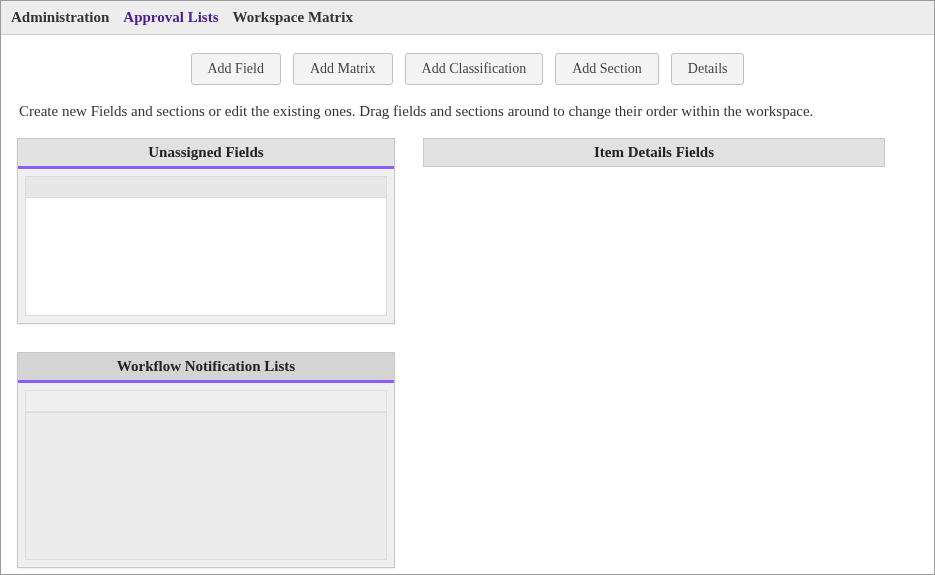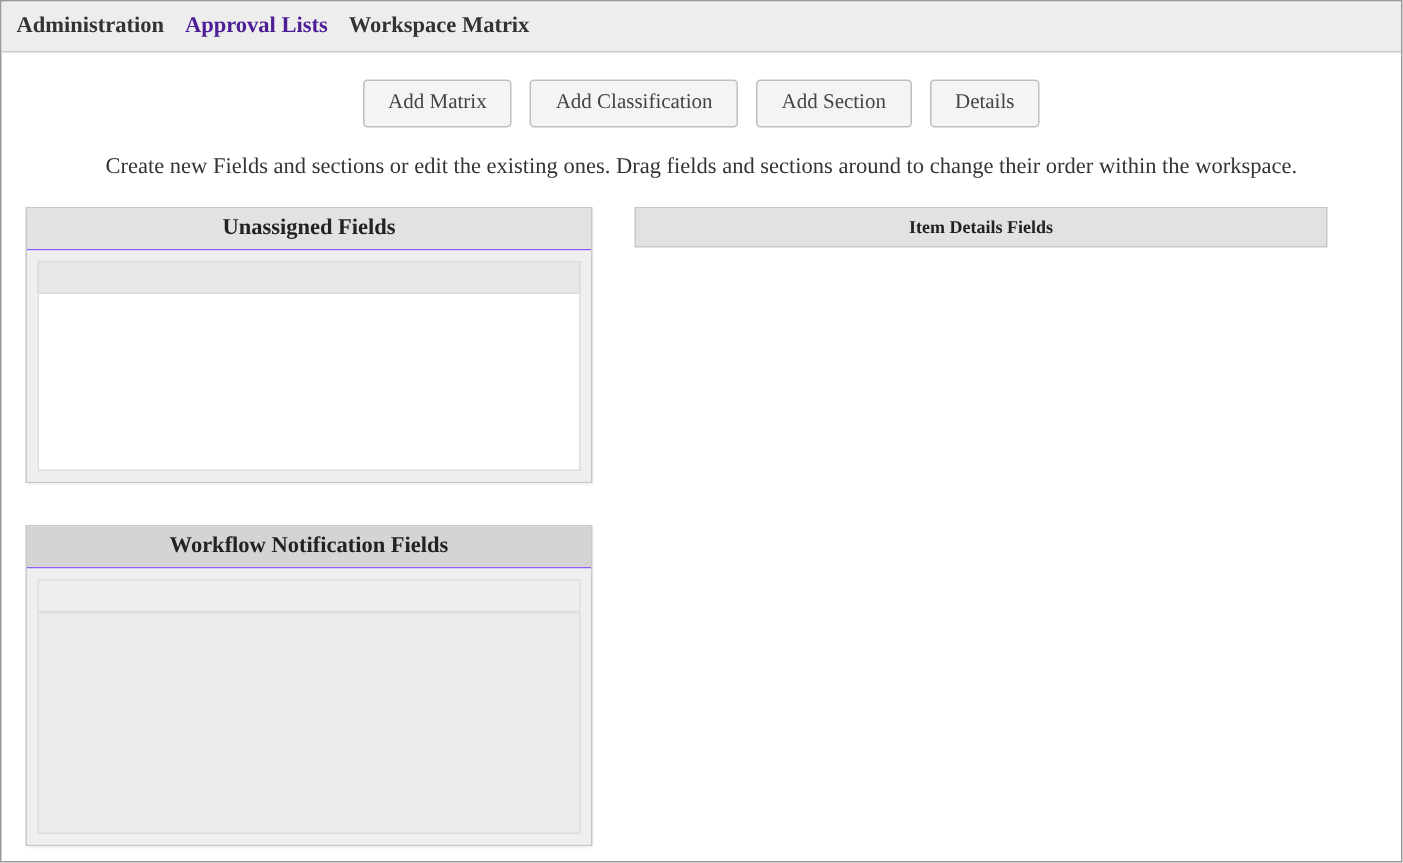--- a/index.html
+++ b/index.html
@@ -46,21 +46,20 @@
       border-radius: 3px;
       padding: 7px 16px;
       font-size: 14px;
       color: #444;
       cursor: pointer;
     }
     .instruction {
       padding: 4px 18px 18px 18px;
       font-size: 15px;
       color: #333;
-      text-align: center;
     }
     .workspace {
       display: flex;
       gap: 28px;
       padding: 0 16px;
       align-items: flex-start;
     }
     .col {
       display: flex;
       flex-direction: column;
@@ -76,21 +75,21 @@
       border: 1px solid #c8c8c8;
       box-shadow: 0 1px 2px rgba(0,0,0,0.08);
     }
     .panel-header {
       background: #e2e2e2;
       text-align: center;
       font-weight: bold;
       font-size: 15px;
       padding: 5px 0;
       color: #222;
-      border-bottom: 1px solid #8b5cf6;
+      border-bottom: 3px solid #8b5cf6;
     }
     .panel-header.darker {
       background: #d4d4d4;
     }
     .panel-body {
       background: #efefef;
       padding: 7px;
     }
     .inner-strip {
       background: #e7e7e7;
@@ -116,56 +115,57 @@
       border: 1px solid #e0e0e0;
       margin-bottom: 0;
     }
     .item-details-panel {
       border: 1px solid #c8c8c8;
     }
     .item-details-header {
       background: #e2e2e2;
       text-align: center;
       font-weight: bold;
-      font-size: 12px;
+      font-size: 15px;
       padding: 5px 0;
       color: #222;
     }
   </style>
 </head>
 <body>
 
 <div class="header-bar">
   <span class="breadcrumb-item">Administration</span>
   <span class="breadcrumb-item dim">Approval Lists</span>
   <span class="breadcrumb-item">Workspace Matrix</span>
 </div>
 
 <div class="toolbar">
+  <button class="btn">Add Field</button>
   <button class="btn">Add Matrix</button>
   <button class="btn">Add Classification</button>
   <button class="btn">Add Section</button>
   <button class="btn">Details</button>
 </div>
 
 <div class="instruction">Create new Fields and sections or edit the existing ones. Drag fields and sections around to change their order within the workspace.</div>
 
 <div class="workspace">
   <div class="col col-left">
 
     <div class="panel">
       <div class="panel-header">Unassigned Fields</div>
       <div class="panel-body">
         <div class="inner-strip"></div>
         <div class="inner-white"></div>
       </div>
     </div>
 
     <div class="panel">
-      <div class="panel-header darker">Workflow Notification Fields</div>
+      <div class="panel-header darker">Workflow Notification Lists</div>
       <div class="panel-body">
         <div class="inner-strip-top"></div>
         <div class="inner-gray-block"></div>
       </div>
     </div>
 
   </div>
 
   <div class="col col-right">
     <div class="item-details-panel">

